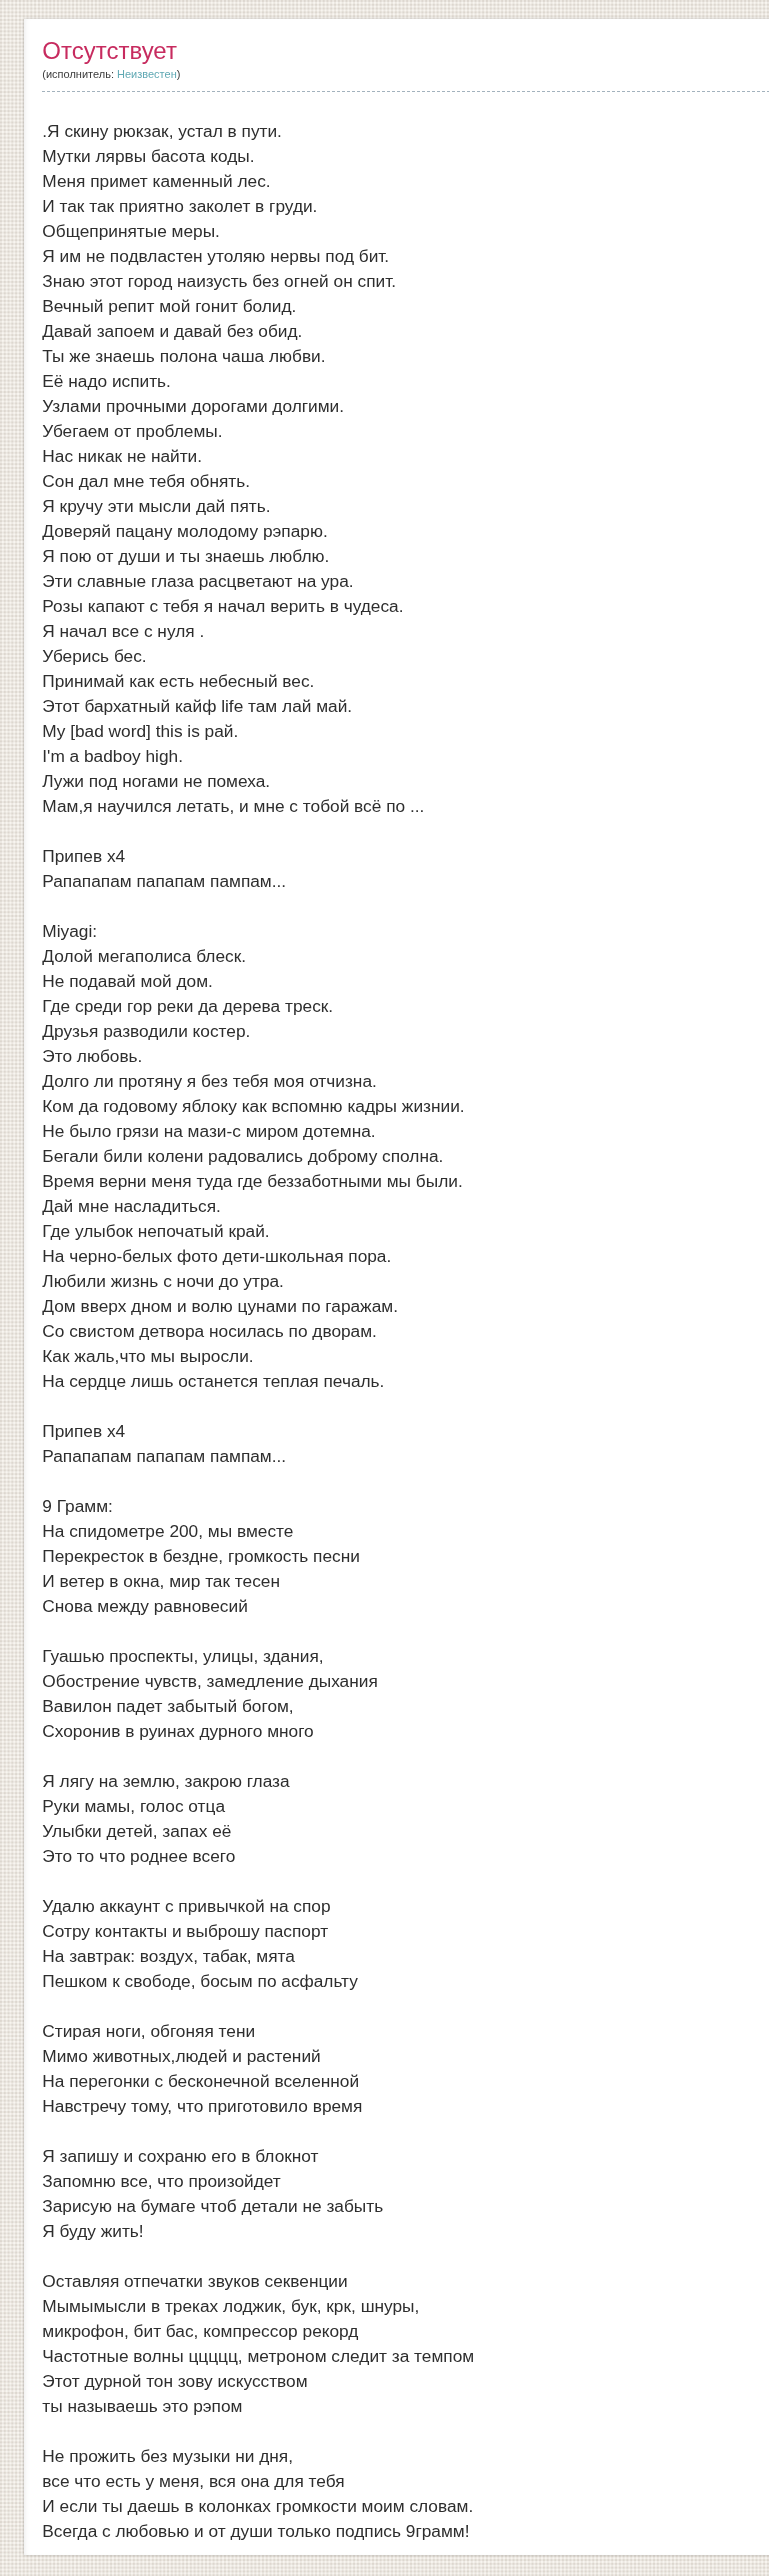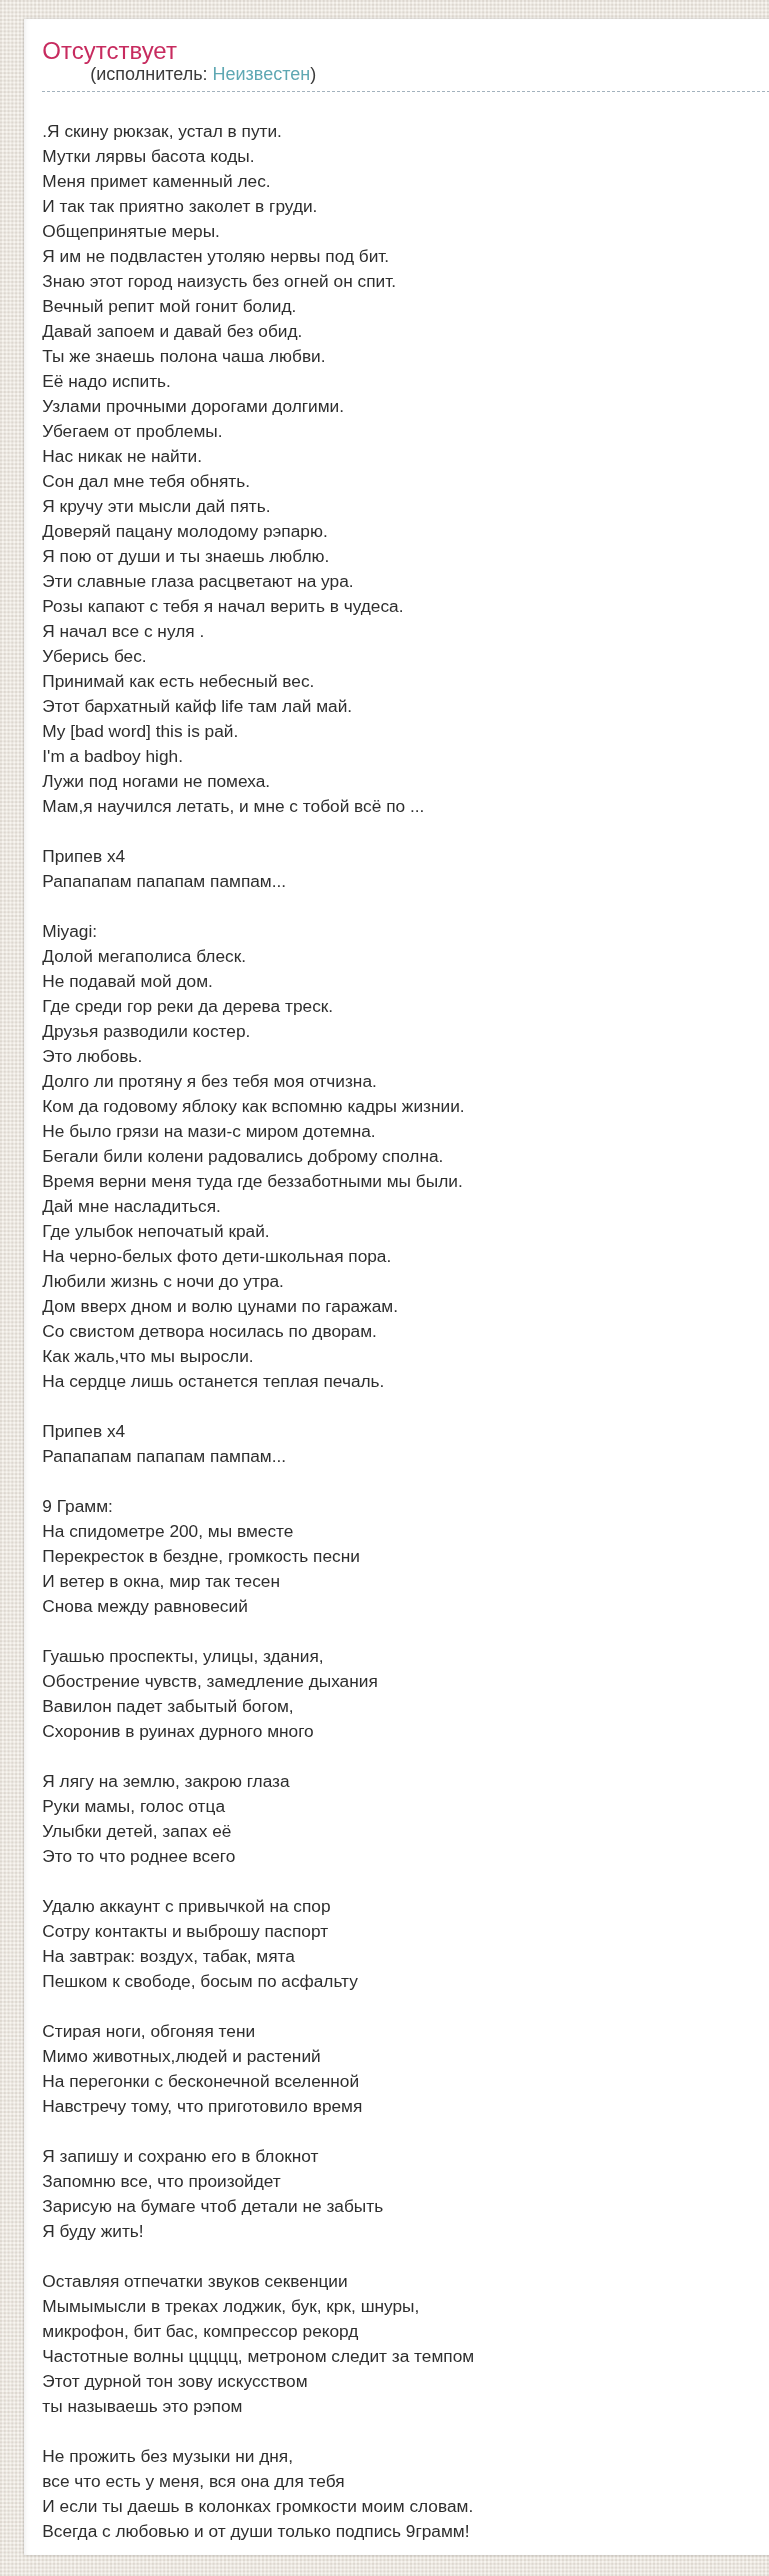--- a/index.html
+++ b/index.html
@@ -34,24 +34,23 @@
     padding: 17.3px 22px 0 18.3px;
   }
   .song-title {
     margin: 0;
     font-size: 24px;
     font-weight: 400;
     line-height: 29px;
     color: var(--title, #c72b5f);
   }
   .artist-line {
-    font-size: 18px;
+    font-size: 11px;
     line-height: 19px;
     color: var(--subtitle-text, #3c3c3c);
-    margin-left: 48px;
   }
   .artist-link {
     color: var(--artist-link, #5fa8b3);
     text-decoration: none;
     cursor: pointer;
   }
   .dashed-separator {
     margin-top: 6.7px;
     height: 0;
     border-bottom: 1px dashed var(--separator, #a3b2bd);

